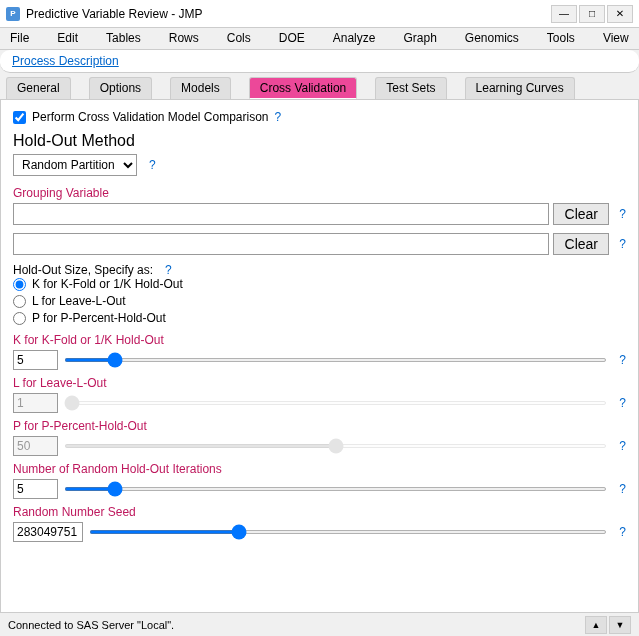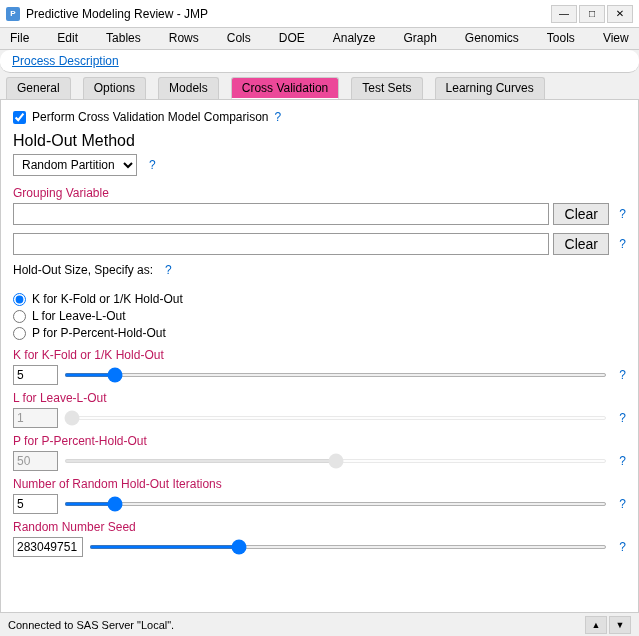--- a/index.html
+++ b/index.html
@@ -67,21 +67,21 @@
       font-size: 12px;
       text-decoration: underline;
       height: 22px;
       display: flex; align-items: center;
     }
     .tabs-bar {
       display: flex;
       background: #f0f0f0;
       padding: 4px 6px 0 6px;
       border-bottom: 1px solid #ccc;
-      gap: 12px;
+      gap: 18px;
     }
     .tab {
       padding: 3px 10px;
       border: 1px solid #ccc;
       border-bottom: none;
       background: #e0e0e0;
       cursor: pointer;
       font-size: 12px;
       border-radius: 3px 3px 0 0;
     }
@@ -224,34 +224,34 @@
     .main-container {
       position: relative;
       width: 639px;
       height: 636px;
       display: flex;
       flex-direction: column;
     }
     .hold-out-size-row {
       display: flex;
       align-items: center;
-      margin-bottom: 15px;
+      margin-bottom: 0;
       gap: 6px;
     }
   </style>
 </head>
 <body>
 
 <div class="main-container">
 
   <div class="title-bar">
     <div class="title-bar-icon">
       <span>P</span>
     </div>
-    <span class="title-bar-title">Predictive Modeling Review - JMP</span>
+    <span class="title-bar-title">Predictive Variable Review - JMP</span>
     <div class="title-bar-controls">
       <button class="title-bar-btn">—</button>
       <button class="title-bar-btn">□</button>
       <button class="title-bar-btn">✕</button>
     </div>
   </div>
 
   <div class="menu-bar">
     <span class="menu-item">File</span>
     <span class="menu-item">Edit</span>

